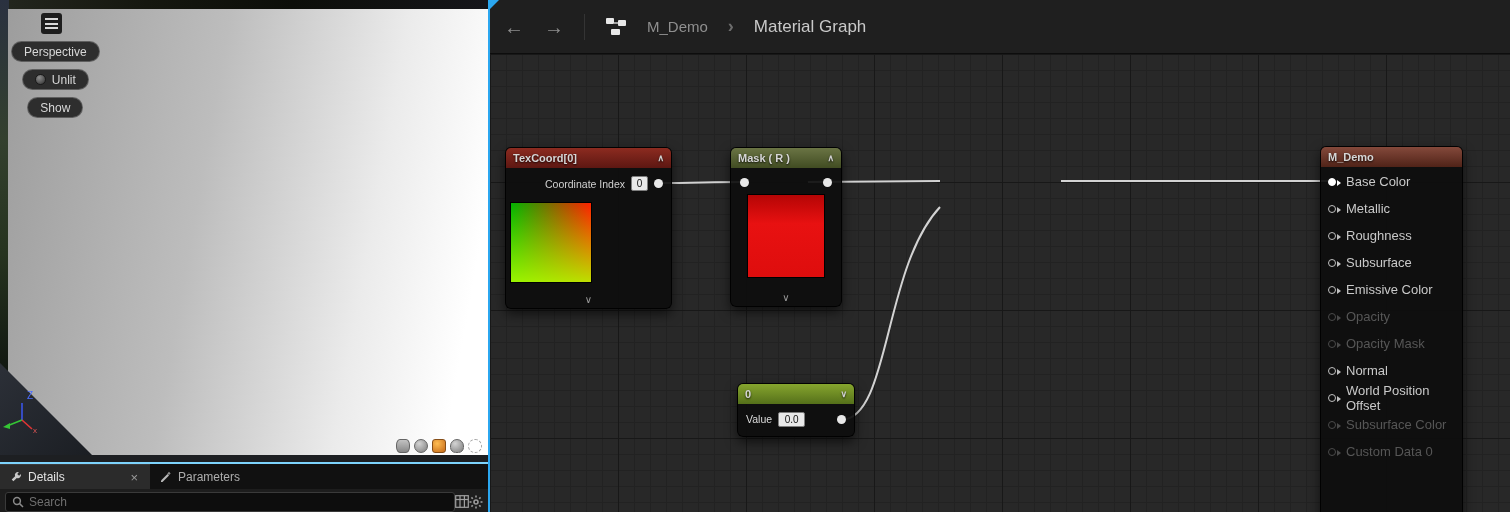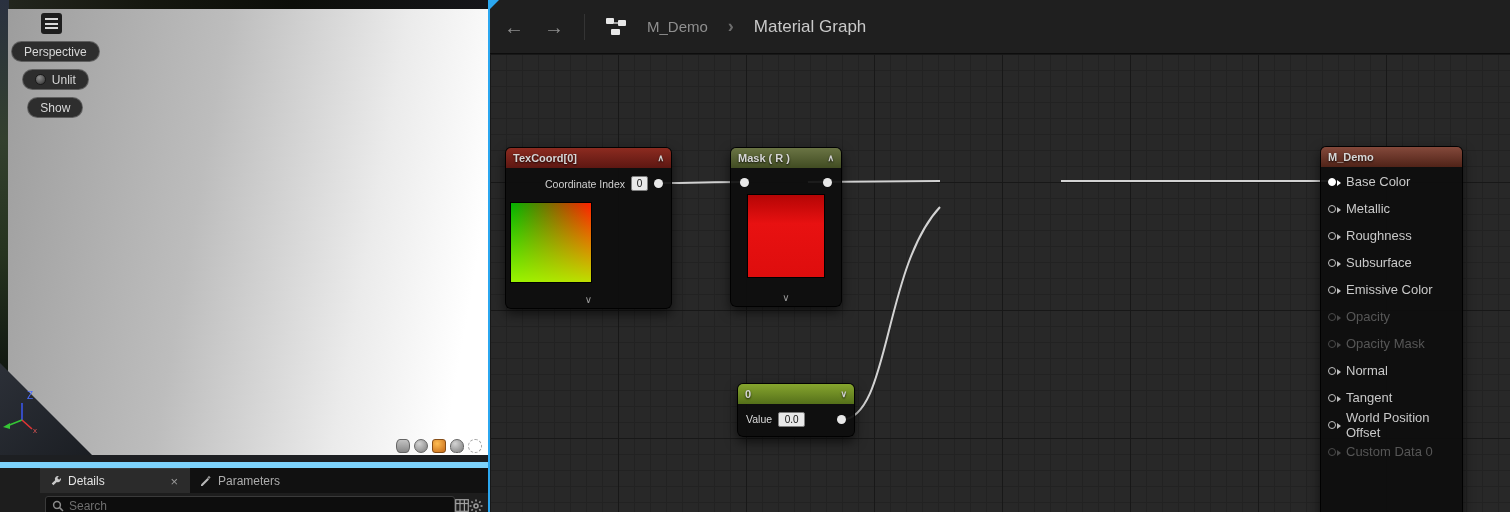--- a/index.html
+++ b/index.html
@@ -32,21 +32,21 @@
   .vp-gizmo { position:absolute; left:2px; bottom:24px; }
   .vp-shapes { position:absolute; right:6px; bottom:9px; display:flex; align-items:center; gap:4px; }
   .shape-ico { width:14px; height:14px; opacity:.9; cursor:pointer; }
   .shape-cyl { background:linear-gradient(#bdbdbd,#7c7c7c); border-radius:4px/6px; border:1px solid #555; }
   .shape-sph { background:radial-gradient(circle at 35% 30%,#cfcfcf,#6f6f6f); border-radius:50%; border:1px solid #555; }
   .shape-cube { background:radial-gradient(circle at 35% 30%,#ffb640,#c05a00); border-radius:3px; border:1px solid #7a3c00; }
   .shape-tea { background:radial-gradient(circle at 35% 30%,#cfcfcf,#6f6f6f); border-radius:50% 50% 40% 40%; border:1px solid #555; }
   .shape-custom { border:1.5px dashed #9a9a9a; border-radius:50%; background:transparent; }
 
   
-  #details { position:absolute; left:0; top:462px; width:488px; height:50px; background:#1d1d1d; border-top:6px solid #7dd3fc;padding-left:40px; }
+  #details { position:absolute; left:0; top:462px; width:488px; height:50px; background:#1d1d1d; border-top:2px solid #7dd3fc; }
   .tab-bar { height:25px; background:#111111; display:flex; align-items:stretch; }
   .tab { display:flex; align-items:center; gap:6px; padding:0 10px; font-size:12px; color:#adadad; cursor:pointer; }
   .tab.active { background:#2b2b2b; color:#e3e3e3; width:150px; border-top:1px solid #3a3a3a; }
   .tab .close-x { margin-left:auto; color:#9a9a9a; font-size:13px; line-height:1; padding:0 2px; cursor:pointer; }
   .search-row { height:25px; display:flex; align-items:center; padding:0 5px; background:#1d1d1d; }
   .search-box { flex:1; height:20px; background:#0d0d0d; border:1px solid #3a3a3a; border-radius:3px;
     display:flex; align-items:center; gap:5px; padding:0 6px; }
   .search-box input { flex:1; background:transparent; border:none; outline:none; color:#cfcfcf; font-size:12px;
     font-family:"Liberation Sans",sans-serif; }
   .search-box input::placeholder { color:#6f6f6f; }
@@ -331,26 +331,26 @@
         <div class="mat-row disabled">
           <span class="mat-pin"></span>
           <span>Opacity Mask</span>
         </div>
         <div class="mat-row">
           <span class="mat-pin"></span>
           <span>Normal</span>
         </div>
         <div class="mat-row">
           <span class="mat-pin"></span>
-          <span>Tangent</span>
-        </div>
-        <div class="mat-row">
-          <span class="mat-pin"></span>
           <span>World Position Offset</span>
         </div>
         <div class="mat-row disabled">
           <span class="mat-pin"></span>
+          <span>Subsurface Color</span>
+        </div>
+        <div class="mat-row disabled">
+          <span class="mat-pin"></span>
           <span>Custom Data 0</span>
         </div>
       </div>
     </div>
   </div>
 </div>
 
 </body></html>

